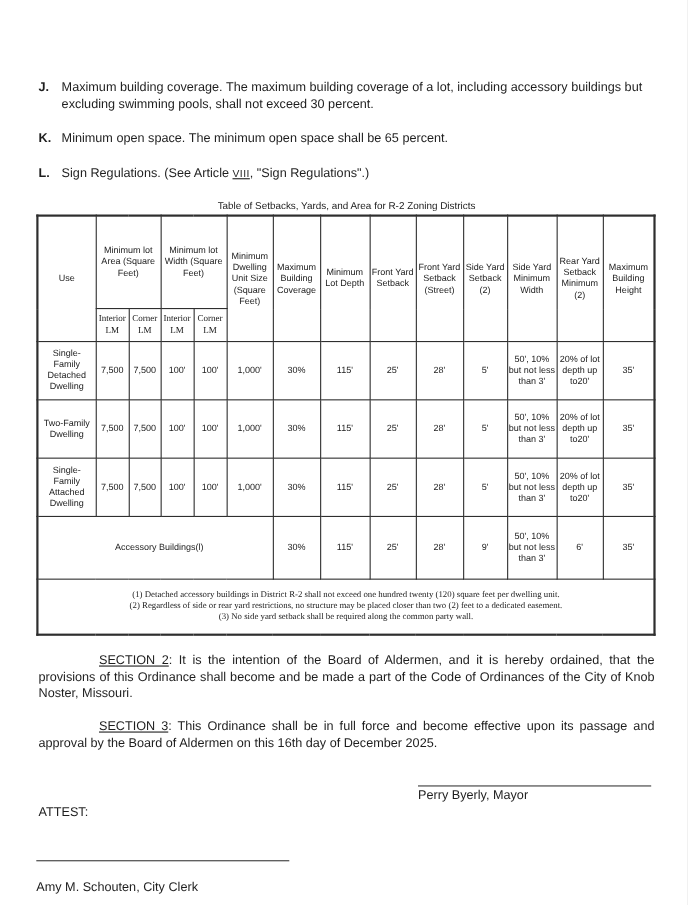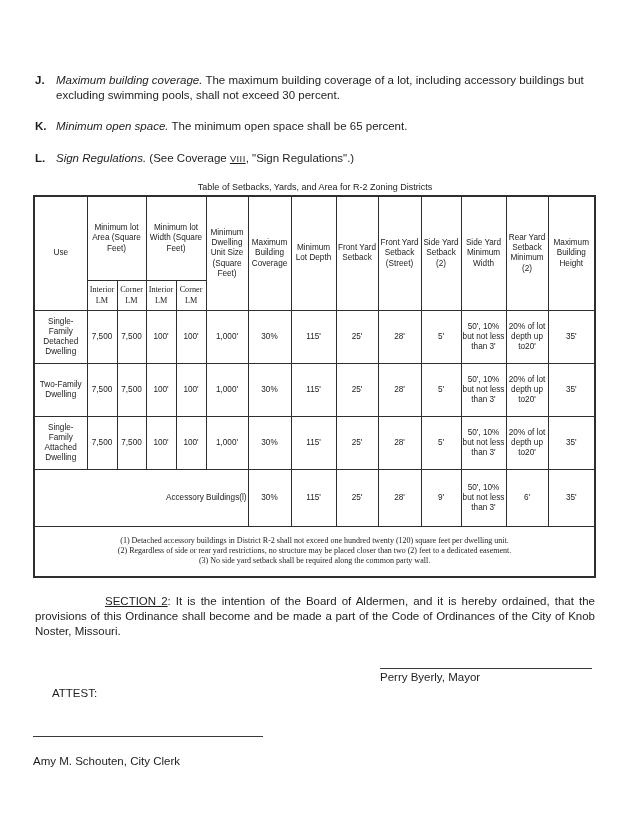--- a/index.html
+++ b/index.html
@@ -14,21 +14,21 @@
     color: #1e1e1e;
     overflow: hidden;
   }
   .content { position: absolute; left: 35px; right: 30px; top: 0; }
 
   
   .list { padding-top: 73px; }
   .list-item { display: flex; margin-bottom: 16px; font-size: 11.5px; line-height: 1.32; }
   .list-letter { font-weight: bold; width: 21px; flex: 0 0 21px; }
   .list-body { flex: 1; }
-  .term { font-style: italic; }
+  .term { }
   .article-ref { text-decoration: underline; font-size: 0.82em; letter-spacing: 0.4px; }
 
   
   .tbl-title { text-align: center; font-size: 9px; margin-top: 4px; margin-bottom: 3px; color: #222; }
   table.zoning {
     border-collapse: collapse;
     table-layout: fixed;
     width: 561px;
     margin-left: -2px;
     font-size: 8.2px;
@@ -47,49 +47,49 @@
   tr.hdr-main > * { height: 85px; }
   tr.hdr-sub > * { height: 30px; font-family: Liberation Serif, serif; }
   tr.data-row > * { height: 53px; }
   tr.data-row-acc > * { height: 57px; }
   td.use-cell { }
   td.footnote-cell { text-align: left; vertical-align: top; padding: 3px 5px; height: 50px; font-size: 8px; line-height: 1.55; font-family: Liberation Serif, serif; }
 
   
   .sections { margin-top: 16px; }
   .section-par { font-size: 11.5px; line-height: 1.32; text-align: justify; text-indent: 55px; margin-bottom: 15px; }
-  .section-label { text-decoration: underline; margin-left: 15px; }
+  .section-label { text-decoration: underline; }
 
   
   .sig-block { position: relative; height: 150px; margin-top: 2px; font-size: 11.5px; }
   .sig-line { border-top: 1.5px solid #3a3a3a; }
   .mayor-line { position: absolute; top: 14px; left: 345px; width: 212px; }
   .mayor-name { position: absolute; top: 17px; left: 345px; }
-  .attest { position: absolute; top: 33px; left: 17px; }
+  .attest { position: absolute; top: 33px; left: 0; }
   .clerk-line { position: absolute; top: 82px; left: -2px; width: 230px; }
   .clerk-name { position: absolute; top: 101px; left: -2px; }
 </style>
 </head>
 <body>
 
 <div class="page">
   <div class="content">
 
     <div class="list">
       <div class="list-item">
         <span class="list-letter">J.</span>
         <span class="list-body"><span class="term">Maximum building coverage.</span> <span>The maximum building coverage of a lot, including accessory buildings but excluding swimming pools, shall not exceed 30 percent.</span></span>
       </div>
       <div class="list-item">
         <span class="list-letter">K.</span>
         <span class="list-body"><span class="term">Minimum open space.</span> <span>The minimum open space shall be 65 percent.</span></span>
       </div>
       <div class="list-item">
         <span class="list-letter">L.</span>
-        <span class="list-body"><span class="term">Sign Regulations.</span> <span>(See Coverage</span> <span class="article-ref">VIII</span><span>, "Sign Regulations".)</span></span>
+        <span class="list-body"><span class="term">Sign Regulations.</span> <span>(See Article</span> <span class="article-ref">VIII</span><span>, "Sign Regulations".)</span></span>
       </div>
     </div>
 
     <div class="tbl-title">Table of Setbacks, Yards, and Area for R-2 Zoning Districts</div>
 
     <table class="zoning">
       <colgroup>
         <col style="width:53px">
           <col style="width:30px">
           <col style="width:29px">
@@ -172,21 +172,21 @@
         <td>115'</td>
         <td>25'</td>
         <td>28'</td>
         <td>5'</td>
         <td>50', 10% but not less than 3'</td>
         <td>20% of lot depth up to20'</td>
         <td>35'</td>
       </tr>
 
       <tr class="data-row-acc">
-        <td colspan="6" style="text-align:right; padding-left:8px;">Accessory Buildings(l)</td>
+        <td colspan="6" style="text-align:center; padding-left:8px;">Accessory Buildings(l)</td>
         <td>30%</td>
         <td>115'</td>
         <td>25'</td>
         <td>28'</td>
         <td>9'</td>
         <td>50', 10% but not less than 3'</td>
         <td>6'</td>
         <td>35'</td>
       </tr>
 
@@ -195,20 +195,21 @@
           <div>(1) Detached accessory buildings in District R-2 shall not exceed one hundred twenty (120) square feet per dwelling unit.</div>
           <div>(2) Regardless of side or rear yard restrictions, no structure may be placed closer than two (2) feet to a dedicated easement.</div>
           <div>(3) No side yard setback shall be required along the common party wall.</div>
         </td>
       </tr>
     </tbody>
       </table>
 
     <div class="sections">
       <p class="section-par"><span class="section-label">SECTION 2</span><span>: It is the intention of the Board of Aldermen, and it is hereby ordained, that the provisions of this Ordinance shall become and be made a part of the Code of Ordinances of the City of Knob Noster, Missouri.</span></p>
+      <p class="section-par"><span class="section-label">SECTION 3</span><span>: This Ordinance shall be in full force and become effective upon its passage and approval by the Board of Aldermen on this 16th day of December 2025.</span></p>
     </div>
 
     <div class="sig-block">
       <div class="sig-line mayor-line"></div>
       <div class="mayor-name">Perry Byerly, Mayor</div>
       <div class="attest">ATTEST:</div>
       <div class="sig-line clerk-line"></div>
       <div class="clerk-name">Amy M. Schouten, City Clerk</div>
     </div>
 

